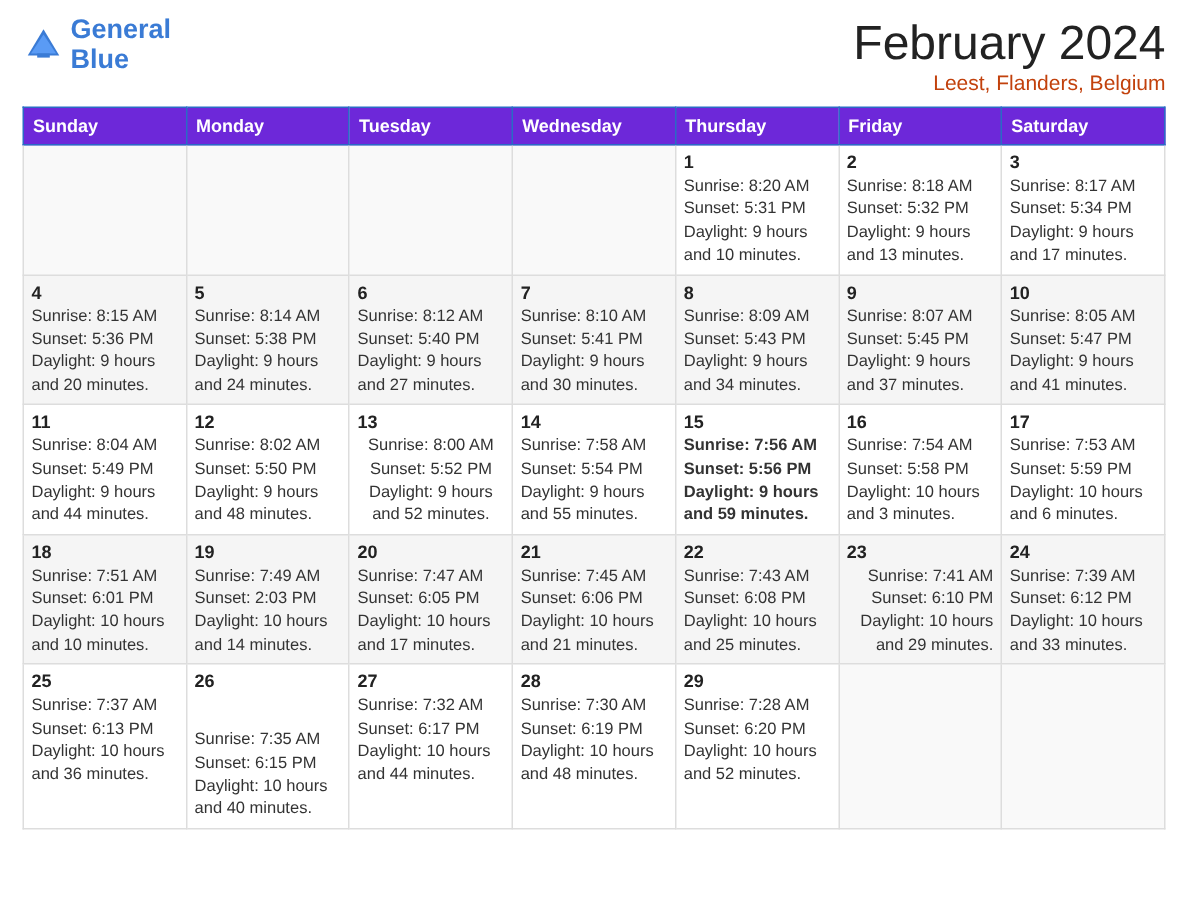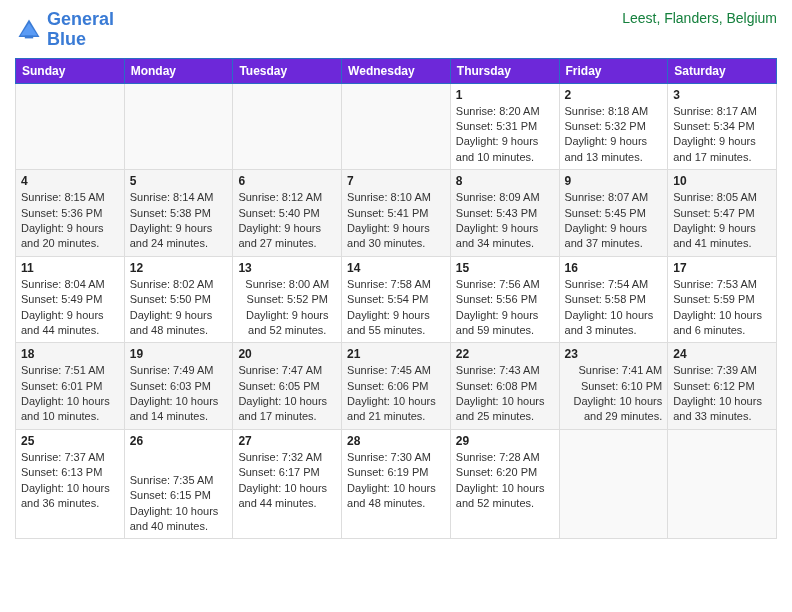--- a/index.html
+++ b/index.html
@@ -42,21 +42,21 @@
     .title-block {
       text-align: right;
     }
     .title-month {
       font-size: 32px;
       font-weight: normal;
       color: #222;
     }
     .title-location {
       font-size: 14px;
-      color: #15803d;
+      color: #c2410c;
     }
     .calendar {
       width: 100%;
       border-collapse: collapse;
       table-layout: fixed;
     }
     .calendar th {
       background-color: #6d28d9;
       color: #fff;
       font-size: 12px;
@@ -106,20 +106,21 @@
         <polygon points="20,5 35,30 5,30" fill="#3a7bd5"></polygon>
         <polygon points="20,10 32,28 8,28" fill="#5a9bf5"></polygon>
         <rect x="14" y="28" width="12" height="4" fill="#3a7bd5"></rect>
       </svg>
       <div class="logo-text">
         <div><span>General</span></div>
         <div><span style="color:#3a7bd5">Blue</span></div>
       </div>
     </div>
     <div class="title-block">
+      <div class="title-month">February 2024</div>
       <div class="title-location">Leest, Flanders, Belgium</div>
     </div>
   </div>
 
   <table class="calendar">
     <thead>
       <tr>
 
       <th>Sunday</th>
           <th>Monday</th>
@@ -233,21 +234,21 @@
           </td>
           <td>
             <span class="day-num">14</span>
             <div class="day-info" style="white-space: pre-line;">Sunrise: 7:58 AM
 Sunset: 5:54 PM
 Daylight: 9 hours
 and 55 minutes.</div>
           </td>
           <td>
             <span class="day-num">15</span>
-            <div class="day-info" style="white-space: pre-line;">Sunrise: 7:56 AM
+            <div class="day-info" style="white-space: pre-line; font-weight: bold;">Sunrise: 7:56 AM
 Sunset: 5:56 PM
 Daylight: 9 hours
 and 59 minutes.</div>
           </td>
           <td>
             <span class="day-num">16</span>
             <div class="day-info" style="white-space: pre-line;">Sunrise: 7:54 AM
 Sunset: 5:58 PM
 Daylight: 10 hours
 and 3 minutes.</div>
@@ -264,21 +265,21 @@
           <td>
             <span class="day-num">18</span>
             <div class="day-info" style="white-space: pre-line;">Sunrise: 7:51 AM
 Sunset: 6:01 PM
 Daylight: 10 hours
 and 10 minutes.</div>
           </td>
           <td>
             <span class="day-num">19</span>
             <div class="day-info" style="white-space: pre-line;">Sunrise: 7:49 AM
-Sunset: 6:03 PM
+Sunset: 2:03 PM
 Daylight: 10 hours
 and 14 minutes.</div>
           </td>
           <td>
             <span class="day-num">20</span>
             <div class="day-info" style="white-space: pre-line;">Sunrise: 7:47 AM
 Sunset: 6:05 PM
 Daylight: 10 hours
 and 17 minutes.</div>
           </td>

